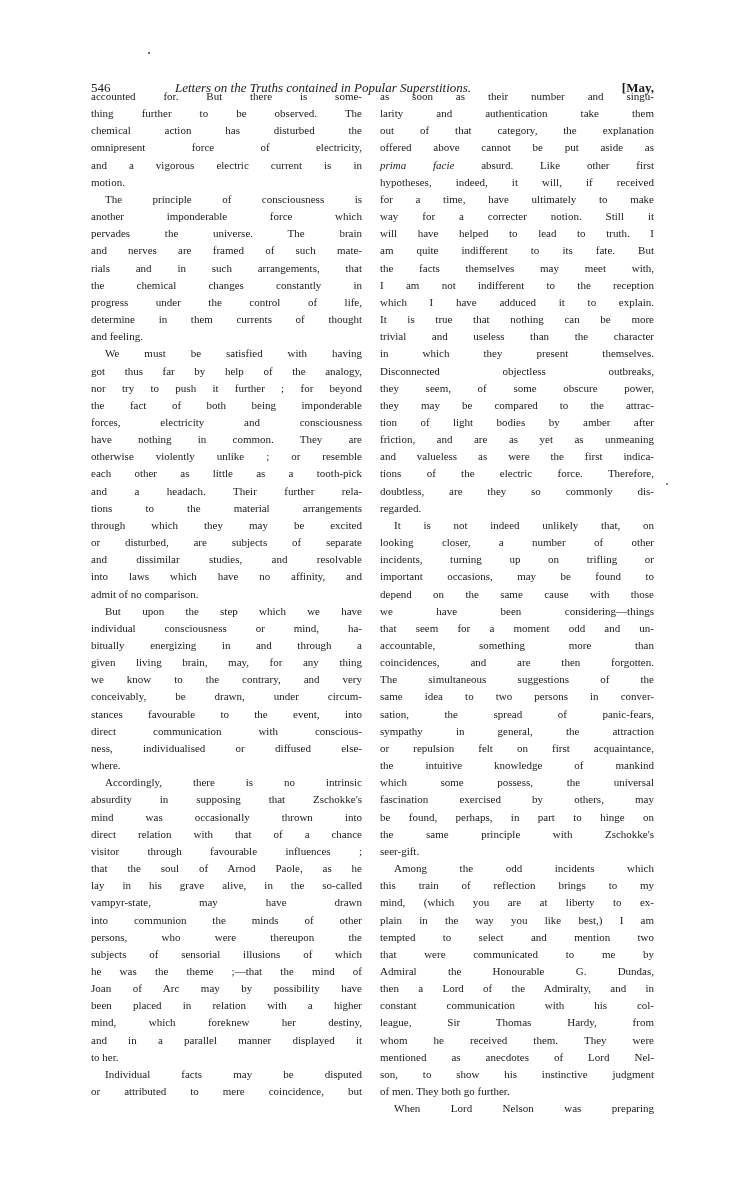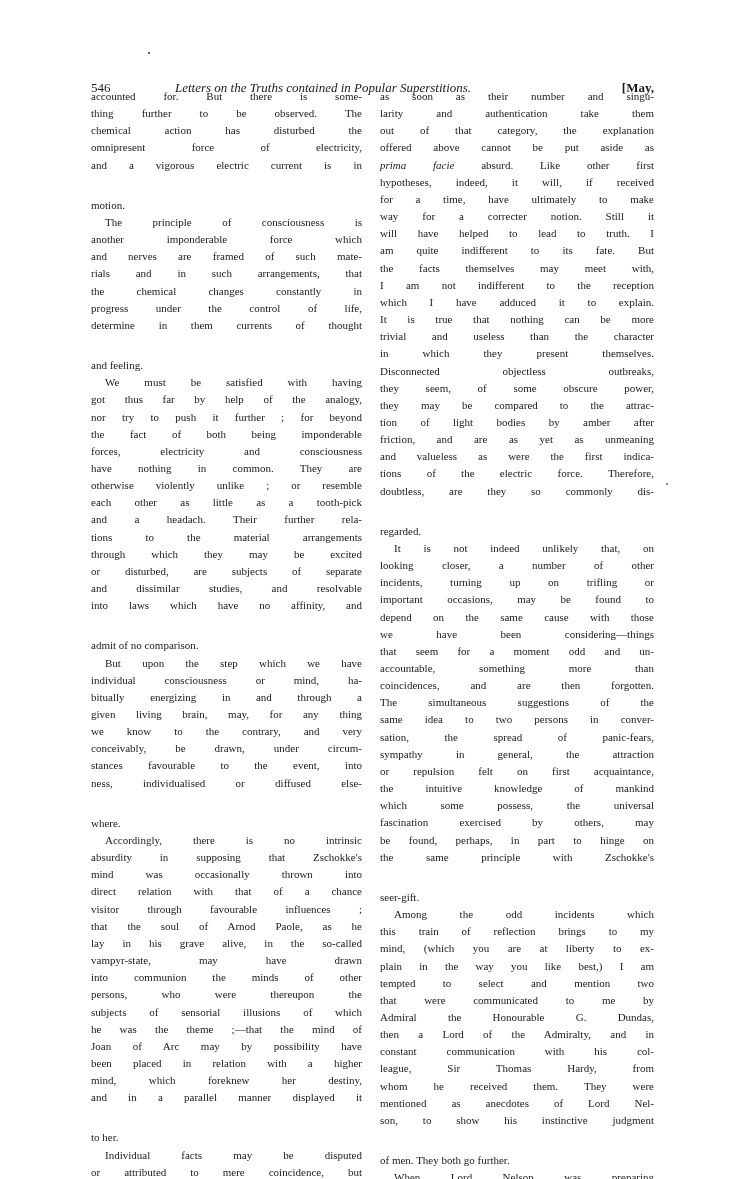--- a/index.html
+++ b/index.html
@@ -19,21 +19,21 @@
   .month { position: absolute; right: 0; top: 0; font-weight: bold; }
   .col {
     position: absolute; top: 88px; font-size: 11px; line-height: 17.17px;
   }
   .col.left { left: 91px; width: 271px; }
   .col.right { left: 380px; width: 274px; }
   .line {
     display: block; white-space: nowrap; text-align: justify; text-align-last: justify;
     height: 17.17px; overflow: visible;
   }
-  .line.last { text-align-last: left; margin-top: 23px; }
+  .line.last { text-align-last: left; }
   .line.indent { padding-left: 14px; }
   .line em { font-style: italic; }
 </style>
 </head>
 <body>
 
 <div class="speck"></div>
 <div class="speck2"></div>
 
 <div class="header">
@@ -44,20 +44,21 @@
 
 <div class="col left" id="col-left">
     <div class="line">accounted for.  But there is some-</div>
     <div class="line">thing further to be observed.  The</div>
     <div class="line">chemical action has disturbed the</div>
     <div class="line">omnipresent  force  of  electricity,</div>
     <div class="line">and a vigorous electric current is in</div>
     <div class="line last">motion.</div>
     <div class="line indent">The principle of consciousness is</div>
     <div class="line">another imponderable force which</div>
+    <div class="line">pervades the universe.  The brain</div>
     <div class="line">and  nerves are framed of such mate-</div>
     <div class="line">rials and in such arrangements, that</div>
     <div class="line">the chemical changes constantly in</div>
     <div class="line">progress under the control of life,</div>
     <div class="line">determine in them currents of thought</div>
     <div class="line last">and feeling.</div>
     <div class="line indent">We must be satisfied with having</div>
     <div class="line">got thus far by help of the analogy,</div>
     <div class="line">nor try to push it further ; for beyond</div>
     <div class="line">the fact of both being imponderable</div>
@@ -72,20 +73,21 @@
     <div class="line">and dissimilar studies, and resolvable</div>
     <div class="line">into laws which have no affinity, and</div>
     <div class="line last">admit of no comparison.</div>
     <div class="line indent">But upon the step which we have</div>
     <div class="line">individual consciousness or mind, ha-</div>
     <div class="line">bitually energizing in and through a</div>
     <div class="line">given living brain, may, for any thing</div>
     <div class="line">we know to the contrary, and very</div>
     <div class="line">conceivably, be drawn, under circum-</div>
     <div class="line">stances favourable to the event, into</div>
+    <div class="line">direct communication with conscious-</div>
     <div class="line">ness, individualised or diffused else-</div>
     <div class="line last">where.</div>
     <div class="line indent">Accordingly, there is no intrinsic</div>
     <div class="line">absurdity in supposing that Zschokke's</div>
     <div class="line">mind was occasionally thrown into</div>
     <div class="line">direct relation with that of a chance</div>
     <div class="line">visitor through favourable influences ;</div>
     <div class="line">that the soul of Arnod Paole, as he</div>
     <div class="line">lay in his grave alive, in the so-called</div>
     <div class="line">vampyr-state,    may    have    drawn</div>

